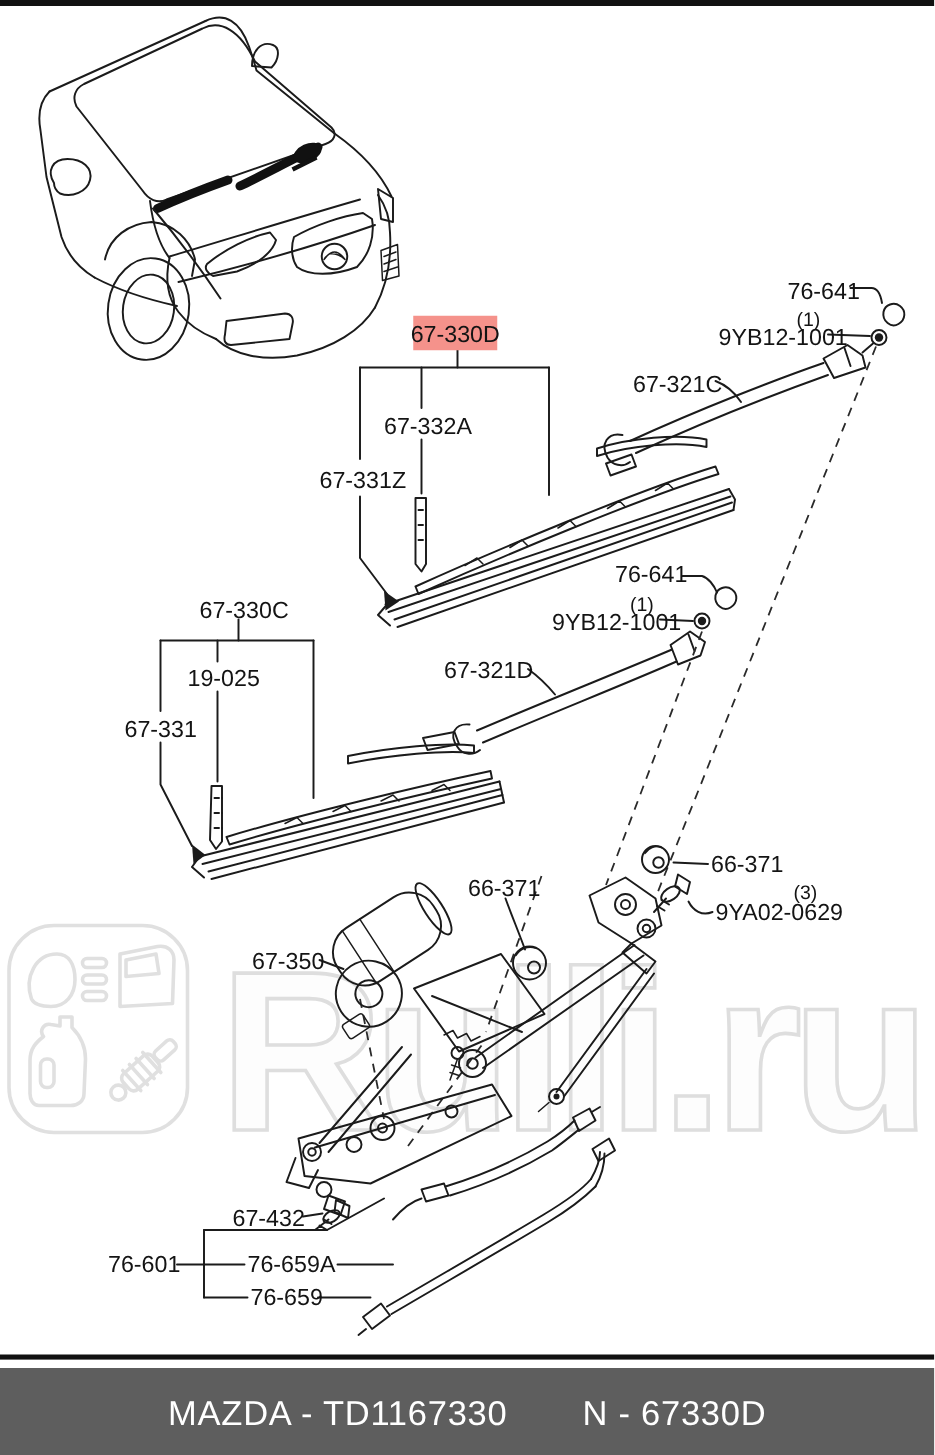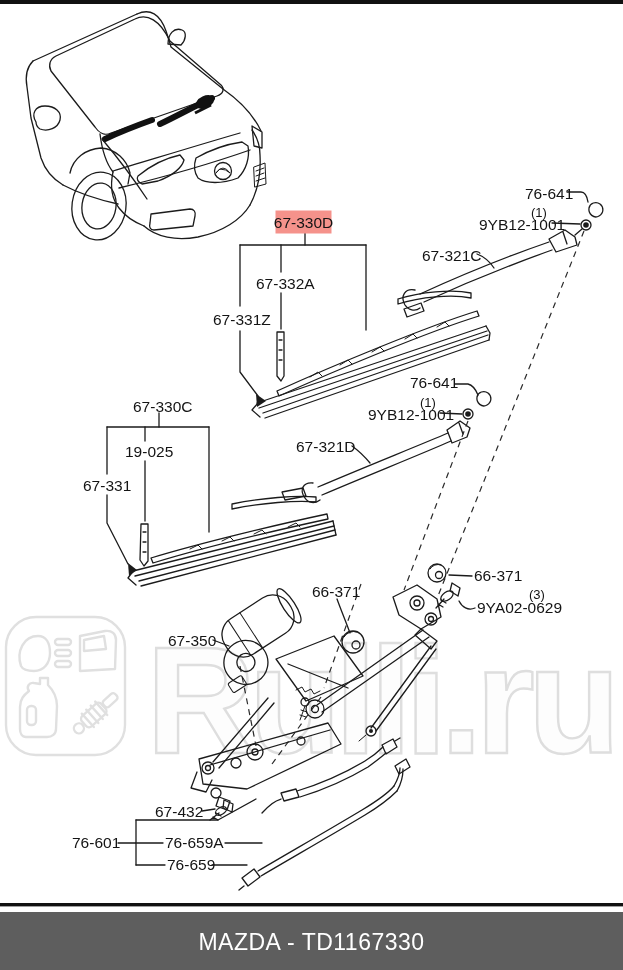--- a/index.html
+++ b/index.html
@@ -270,14 +270,15 @@
   <text class="lbl" x="168" y="646">67-350</text>
 
   <text class="lbl" x="155" y="817">67-432</text>
   <text class="lbl" x="72" y="848">76-601</text>
   <text class="lbl" x="165" y="848">76-659A</text>
   <text class="lbl" x="167" y="870">76-659</text>
 </svg>
 
 <div id="footer">
   <span>MAZDA - TD1167330</span>
+  <span>N - 67330D</span>
 </div>
 </div>
 
 </body></html>

